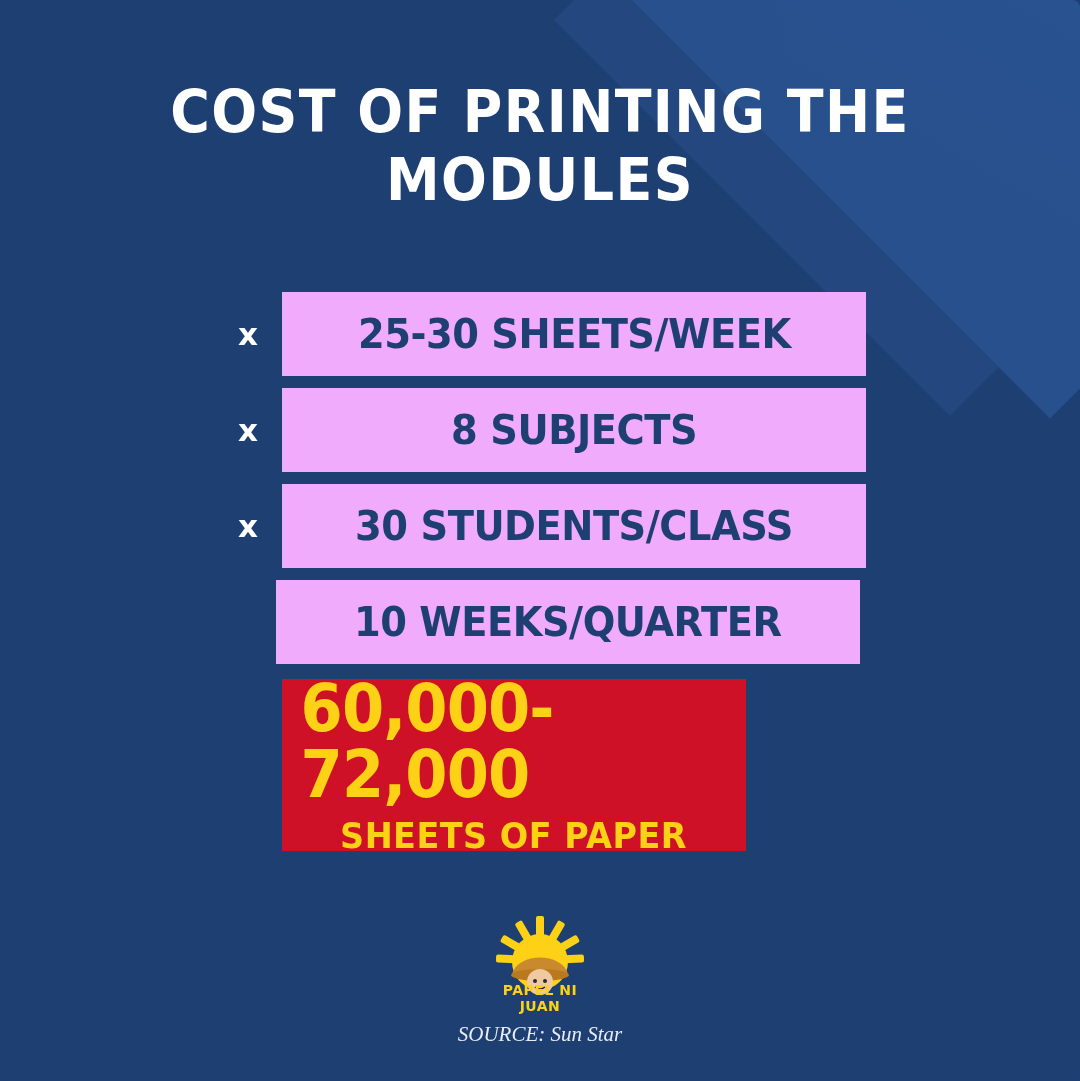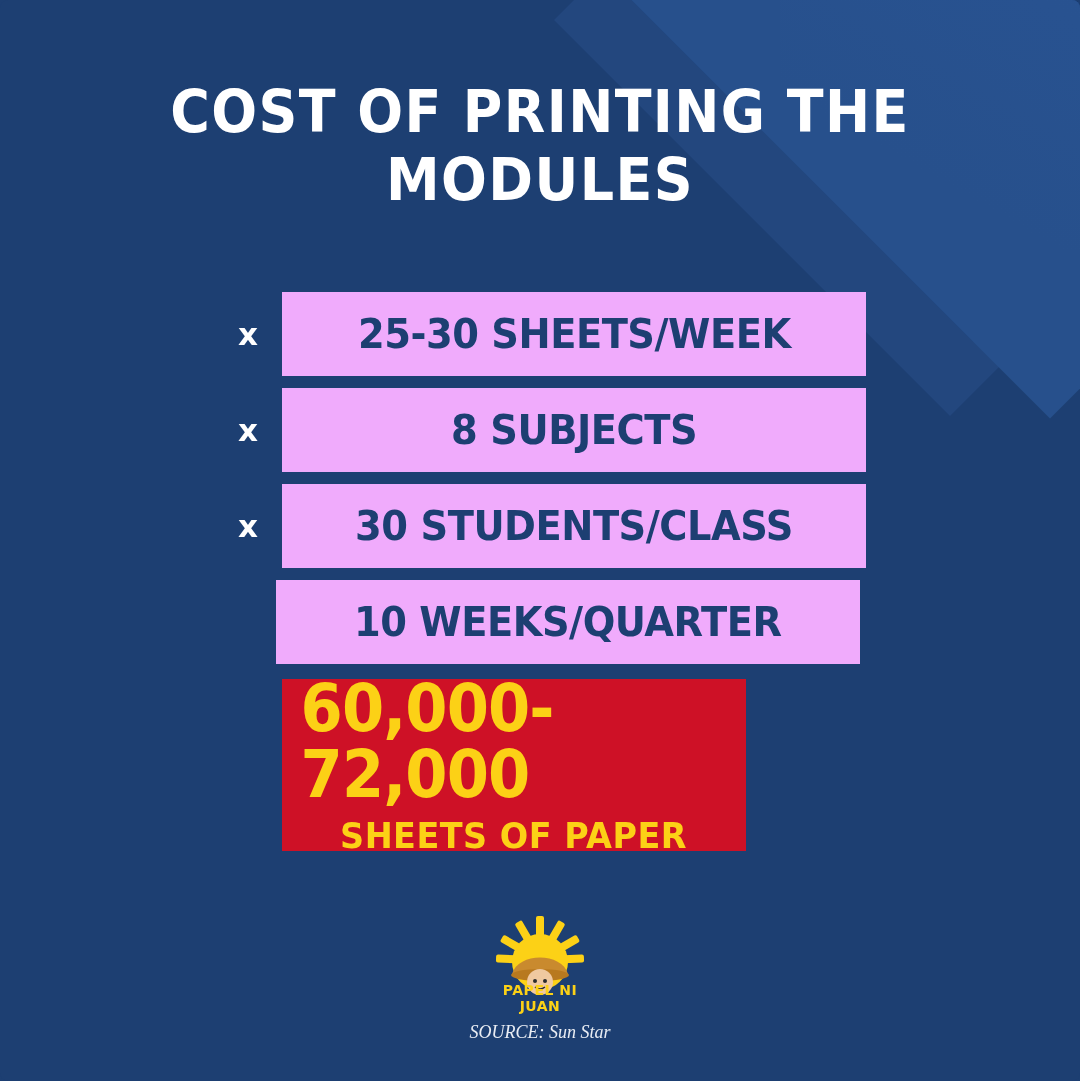--- a/index.html
+++ b/index.html
@@ -185,21 +185,21 @@
 
   .source {
     position: absolute;
     top: 1022px;
     left: 0;
     width: 1080px;
     text-align: center;
     color: #e9edf4;
     font-family: "Liberation Serif", serif;
     font-style: italic;
-    font-size: 18px;
+    font-size: 21px;
   }
 </style>
 </head>
 <body>
 
 <div class="poster">
 
   <div class="corner-shade-a"></div>
   <div class="corner-shade-b"></div>
   <div class="corner-shade-c"></div>

